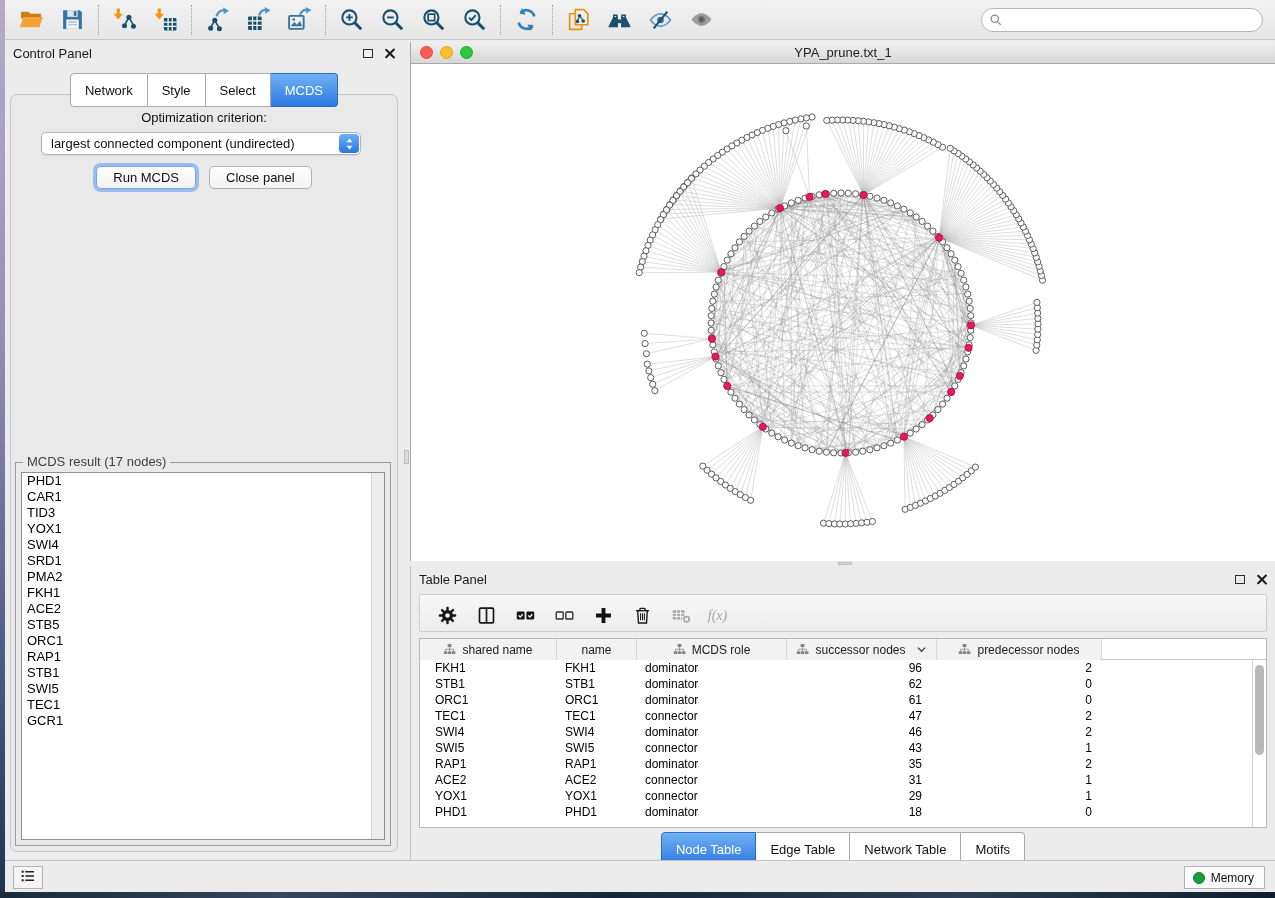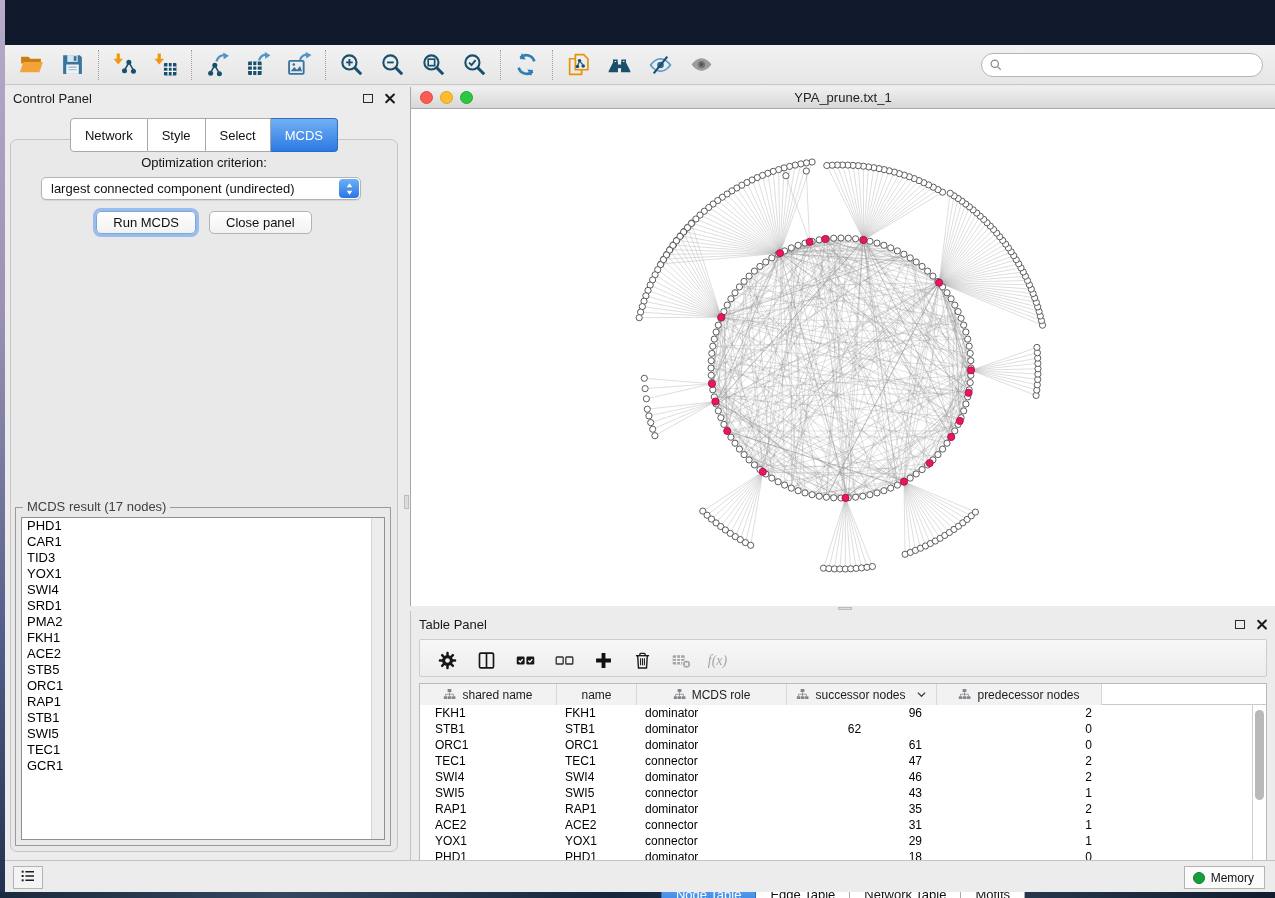--- a/index.html
+++ b/index.html
@@ -8,21 +8,21 @@
     position:relative; overflow:hidden;
     font-family:"Liberation Sans", sans-serif;
     background:#10192b;
   }
   
   .wall-left { position:absolute; left:0; top:0; width:5px; height:898px;
     background:linear-gradient(#b7abc9,#9a91b3 35%,#55608a 70%,#22304e); z-index:0;}
   .wall-bottom { position:absolute; left:0; bottom:0; width:1275px; height:6px;
     background:linear-gradient(90deg,#1b2a3d,#34475f 22%,#16263c 48%,#2c3e55 75%,#101d2e); z-index:0;}
 
-  .app { position:absolute; left:5px; top:0; right:0; bottom:6px; background:#ececec; z-index:1;margin-top:45px; }
+  .app { position:absolute; left:5px; top:0; right:0; bottom:6px; background:#ececec; z-index:1; }
 
   
   .toolbar { position:absolute; left:0; right:0; top:0; height:40px;
     background:linear-gradient(#f2f2f2,#e6e6e6); border-bottom:1px solid #c6c6c6;
     display:flex; align-items:center; padding-left:6px; }
   .tb-btn { width:41px; height:32px; display:flex; align-items:center; justify-content:center; border:none; background:transparent; }
   .tb-btn svg { width:25px; height:25px; }
   .tb-sep { width:1px; height:30px; margin:0 5px; border-left:1px dotted #9f9f9f; }
   .search-wrap { position:absolute; right:12px; top:8px; width:282px; height:24px; }
   .search-wrap input { width:100%; height:100%; border:1px solid #b5b5b5; border-radius:12px;
@@ -1402,21 +1402,21 @@
             <div class="td" style="width: 137px; padding-left: 15px; padding-right: 0px; text-align: left;">FKH1</div>
             <div class="td" style="width: 80px; padding-left: 8px; padding-right: 0px; text-align: left;">FKH1</div>
             <div class="td" style="width: 150px; padding-left: 8px; padding-right: 0px; text-align: left;">dominator</div>
             <div class="td" style="width: 150px; padding-left: 0px; padding-right: 15px; text-align: right;">96</div>
             <div class="td" style="width: 165px; padding-left: 0px; padding-right: 10px; text-align: right;">2</div>
           </div>
           <div class="tbl-row">
             <div class="td" style="width: 137px; padding-left: 15px; padding-right: 0px; text-align: left;">STB1</div>
             <div class="td" style="width: 80px; padding-left: 8px; padding-right: 0px; text-align: left;">STB1</div>
             <div class="td" style="width: 150px; padding-left: 8px; padding-right: 0px; text-align: left;">dominator</div>
-            <div class="td" style="width: 150px; padding-left: 0px; padding-right: 15px; text-align: center;">62</div>
+            <div class="td" style="width: 150px; padding-left: 0px; padding-right: 15px; text-align: right;">62</div>
             <div class="td" style="width: 165px; padding-left: 0px; padding-right: 10px; text-align: right;">0</div>
           </div>
           <div class="tbl-row">
             <div class="td" style="width: 137px; padding-left: 15px; padding-right: 0px; text-align: left;">ORC1</div>
             <div class="td" style="width: 80px; padding-left: 8px; padding-right: 0px; text-align: left;">ORC1</div>
             <div class="td" style="width: 150px; padding-left: 8px; padding-right: 0px; text-align: left;">dominator</div>
             <div class="td" style="width: 150px; padding-left: 0px; padding-right: 15px; text-align: right;">61</div>
             <div class="td" style="width: 165px; padding-left: 0px; padding-right: 10px; text-align: right;">0</div>
           </div>
           <div class="tbl-row">

